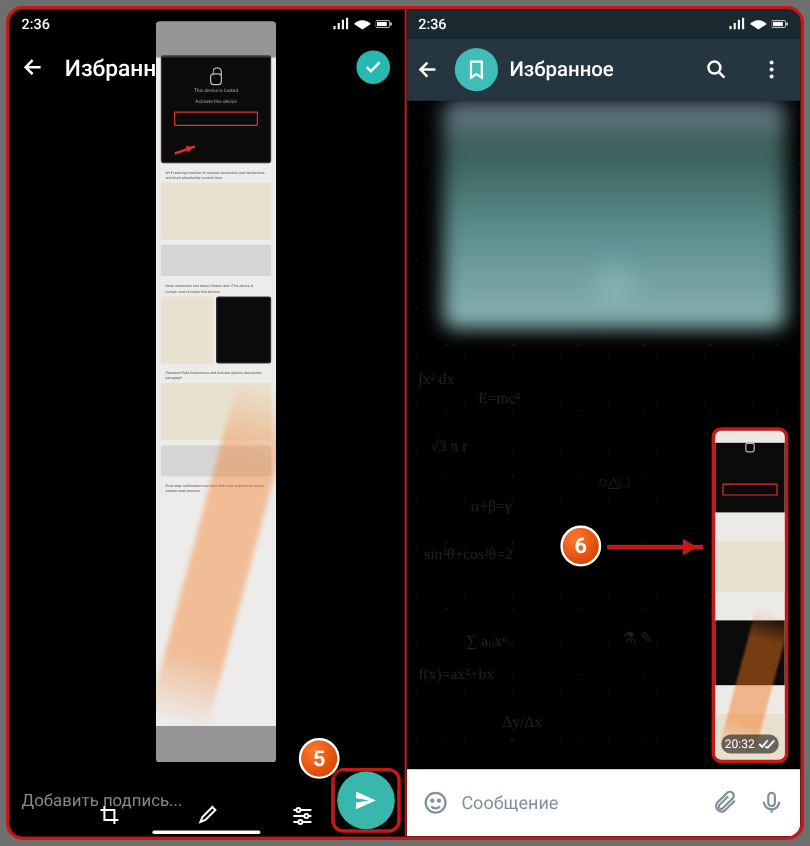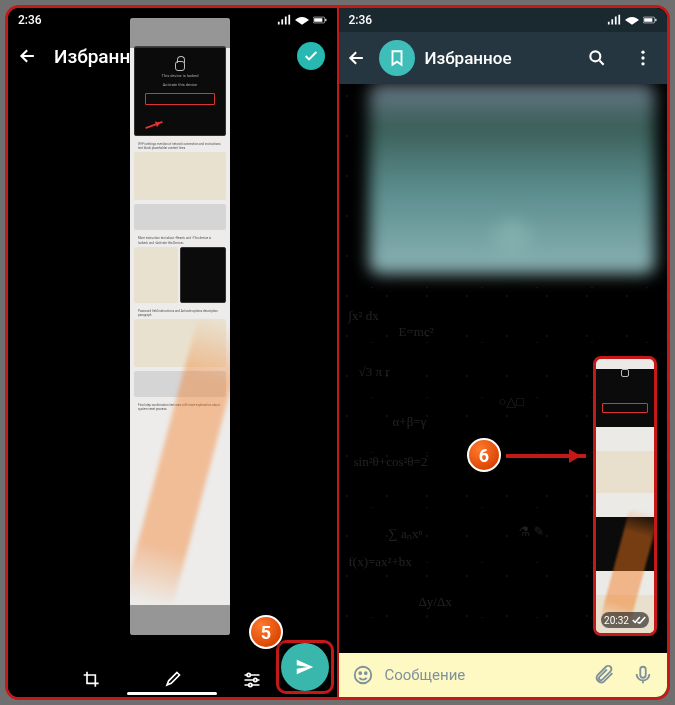--- a/index.html
+++ b/index.html
@@ -62,21 +62,21 @@
   .tm-block { width:100%; }
   .tm-dark { background:#0b0b0b; height:58px; position:relative; }
   .tm-redbox { border:1px solid #d33; height:10px; margin:26px 6px 0; border-radius:1px; }
   .tm-beige { background:#e8e0cd; height:42px; }
   .tm-dark2 { background:#0b0b0b; height:54px; }
   .tm-kb { background:#d5d5d5; height:22px; }
   .tm-txt { height:24px; }
   .tm-time { position:absolute; bottom:5px; left:5px; right:5px; height:16px; background:rgba(0,0,0,.55); border-radius:8px; display:flex; align-items:center; justify-content:center; gap:3px; color:#fff; font-size:10px; }
   .tm-orange { position:absolute; width:30px; height:120px; background:linear-gradient(180deg, rgba(245,120,30,0), rgba(245,120,30,.85) 20%, rgba(245,120,30,.85) 80%, rgba(245,120,30,0)); transform:rotate(15deg); left:18px; top:150px; opacity:.55; filter:blur(1px); border-radius:6px; }
 
-  .msg-input { position: absolute; bottom: 0; left: 0; right: 0; height: 44px; background: #fef9c3; display: flex; align-items: center; padding: 0 8px; gap: 6px; }
+  .msg-input { position: absolute; bottom: 0; left: 0; right: 0; height: 56px; background: #ffffff; display: flex; align-items: center; padding: 0 8px; gap: 6px; }
   .emoji-btn, .attach-btn, .mic-btn { width: 32px; height: 32px; display: flex; align-items: center; justify-content: center; }
   .msg-placeholder { flex: 1; color: #7f929c; font-size: 15px; }
 
   .callout { position:absolute; width:34px; height:34px; border-radius:50%; background:radial-gradient(circle at 35% 30%, #ff7a2e, #d84200 80%); border:2px solid #fff; display:flex; align-items:center; justify-content:center; color:#fff; font-size:18px; font-weight:700; box-shadow:0 2px 4px rgba(0,0,0,.5); z-index:50;}
   .callout-arrow { position:absolute; height:4px; background:#c41919; z-index:49; }
   .callout-arrow:after { content:''; position:absolute; right:-2px; top:-5px; border:7px solid transparent; border-left:12px solid #c41919; }
 
   svg { display:block; }
   .home-ind { position:absolute; bottom:2px; left:50%; transform:translateX(-50%); width:90px; height:3px; background:#fff; border-radius:2px; }
 </style>
@@ -140,20 +140,23 @@
         <div class="lp-textblock">Password field instructions and Activate options description paragraph</div>
         <div class="lp-block lp-beige"></div>
         <div class="lp-block lp-keyboard"></div>
         <div class="lp-textblock">Final step confirmation text area with more explanation about system reset process</div>
       </div>
       <div class="orange-stripe"></div>
       <div class="lp-dimtop"></div>
       <div class="lp-dimbot"></div>
     </div>
 
+    <div class="left-footer">
+      <div class="caption-input" placeholder="Добавить подпись..."><span style="color:#888">Добавить подпись...</span></div>
+    </div>
     <div style="position:absolute;bottom:-2px;left:0;right:0;height:38px;display:flex;justify-content:center;gap:40px;align-items:center">
       <div class="footer-icon">
           <svg width="20" height="20" viewBox="0 0 24 24" fill="none" stroke="#fff" stroke-width="2">
             <path d="M6 2v14h14M2 6h14v14"></path>
           </svg>
         </div>
       <div class="footer-icon">
           <svg width="20" height="20" viewBox="0 0 24 24" fill="none" stroke="#fff" stroke-width="2">
             <path d="M18 3l3 3-10 10-5 2 2-5z"></path>
           </svg>

